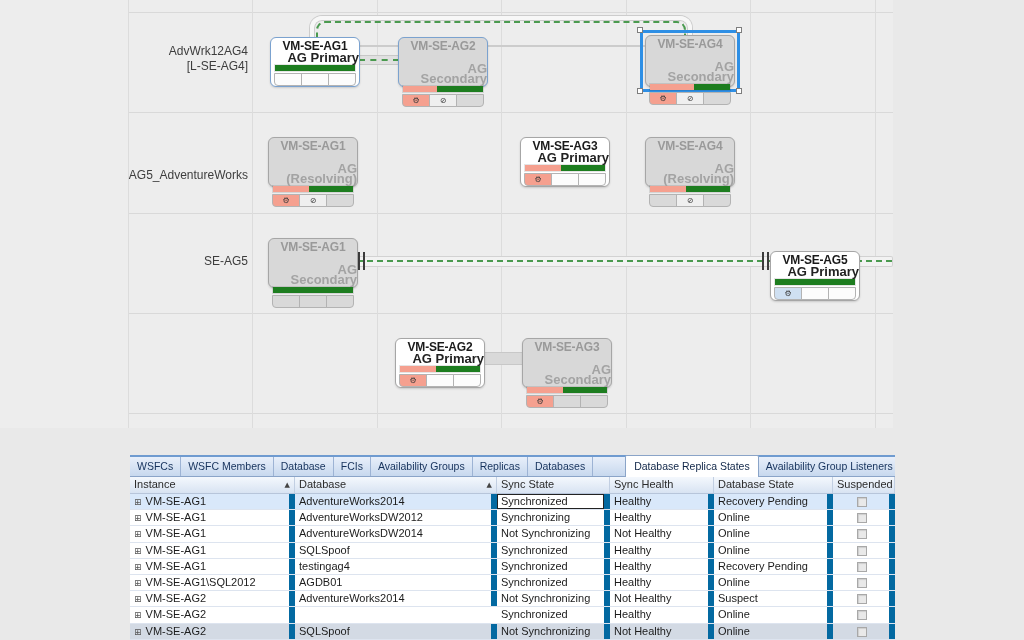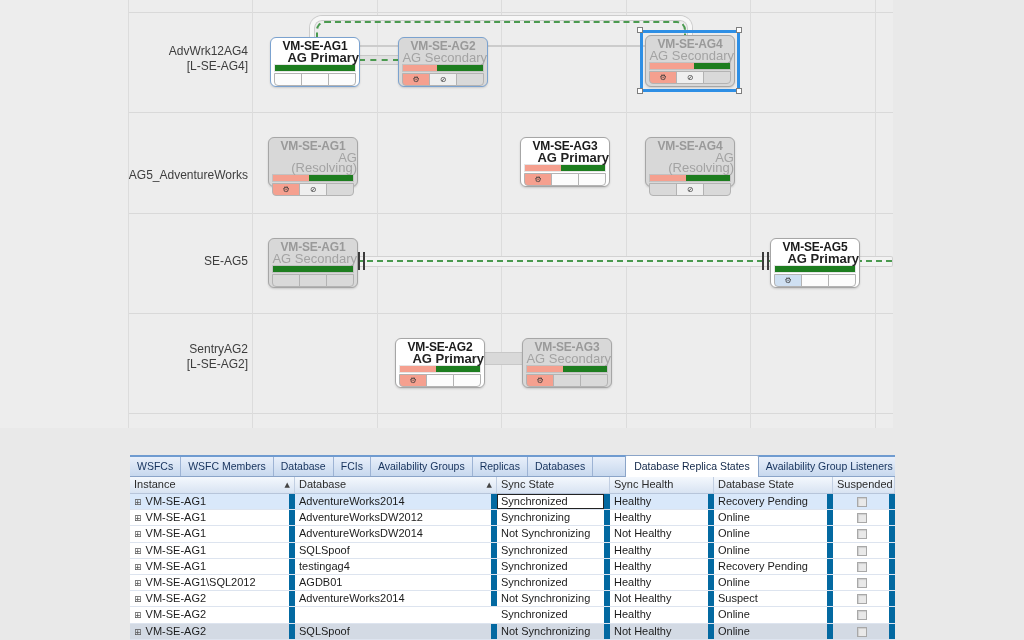--- a/index.html
+++ b/index.html
@@ -12,21 +12,21 @@
   .vline { position:absolute; top:0; bottom:0; width:1px; background:#dcdcdc; }
   .hline { position:absolute; left:128px; right:0; height:1px; background:#d9d9d9; }
   .rowlabel { position:absolute; left:28px; width:220px; text-align:right; font-size:12px; color:#3d3d3d; line-height:15px; }
 
   .vmbox { position:absolute; width:90px; height:50px; border-radius:6px; border:1px solid #7ba2cf; background:#fff; box-shadow:0 1px 2px rgba(0,0,0,.15); z-index:3; padding-top:2px; }
   .vmbox.graybd { border-color:#a6a6a6; }
   .vmbox.gray { background:#d8d8d8; }
   .vm-title { text-align:center; font-size:12px; font-weight:bold; color:#1a1a1a; line-height:13px; letter-spacing:-.2px; }
   .gray .vm-title { color:#999; }
   .vm-role { text-align:right; font-size:13px; font-weight:bold; color:#222; line-height:10px; }
-  .gray .vm-role { color:#a3a3a3; font-weight:normal; }
+  .gray .vm-role { color:#a3a3a3; font-weight:bold;margin-top:11px; }
   .vm-bar { display:flex; height:6px; margin:2px 4px 2px; box-shadow:0 0 0 1px rgba(0,0,0,.10); background:#1d7d1f; }
   .vm-bar .red { background:#f5a08f; height:100%; }
   .vm-bar .green { background:#1d7d1f; flex:1; height:100%; }
   .vm-cells { display:flex; margin:0 3px; height:13px; }
   .vm-cells .cell { flex:1; border:1px solid #b3b3b3; margin-right:-1px; font-size:8px; line-height:11px; text-align:center; font-family:"DejaVu Sans", sans-serif; color:#3a3a3a; background:#fcfcfc; }
   .vm-cells .cell:first-child { border-bottom-left-radius:4px; }
   .vm-cells .cell:last-child { border-bottom-right-radius:4px; margin-right:0; }
   .cell.c-gray { background:#d9d9d9; }
   .cell.c-red { background:#f5a08f; }
   .cell.c-blue { background:#cfe0f2; }
@@ -82,24 +82,20 @@
     <div class="rowlabel" style="top:44px;">
       <div>AdvWrk12AG4</div>
       <div>[L-SE-AG4]</div>
     </div>
     <div class="rowlabel" style="top:168px;">
       <div>AG5_AdventureWorks</div>
     </div>
     <div class="rowlabel" style="top:254px;">
       <div>SE-AG5</div>
     </div>
-    <div class="rowlabel" style="top:342px;">
-      <div>SentryAG2</div>
-      <div>[L-SE-AG2]</div>
-    </div>
 
     <div class="tube-case" style="left:310px;top:16px;width:382px;height:30px;"></div>
     <div class="tube-dash" style="left:316px;top:21px;width:370px;height:25px;"></div>
 
     <div class="conn" style="left:358px;top:55px;width:42px;height:10px;">
         <div class="dash"></div>
       </div>
 
     <div class="conn lt" style="left:356px;top:256px;width:418px;height:11px;">
         <div class="dash"></div>
@@ -204,21 +200,21 @@
       <div class="vm-bar">
           <div class="red" style="width: 0%;"></div>
           <div class="green"></div>
         </div>
       <div class="vm-cells">
           <div class="cell c-gray"></div>
           <div class="cell c-gray"></div>
           <div class="cell c-gray"></div>
         </div>
     </div>
-    <div class="vmbox graybd" style="left:770px;top:238px;">
+    <div class="vmbox graybd" style="left:770px;top:251px;">
       <div class="vm-title">VM-SE-AG5</div>
       <div class="vm-role">AG Primary</div>
       <div class="vm-bar">
           <div class="red" style="width: 0%;"></div>
           <div class="green"></div>
         </div>
       <div class="vm-cells">
           <div class="cell c-blue">⚙</div>
           <div class="cell "></div>
           <div class="cell "></div>

